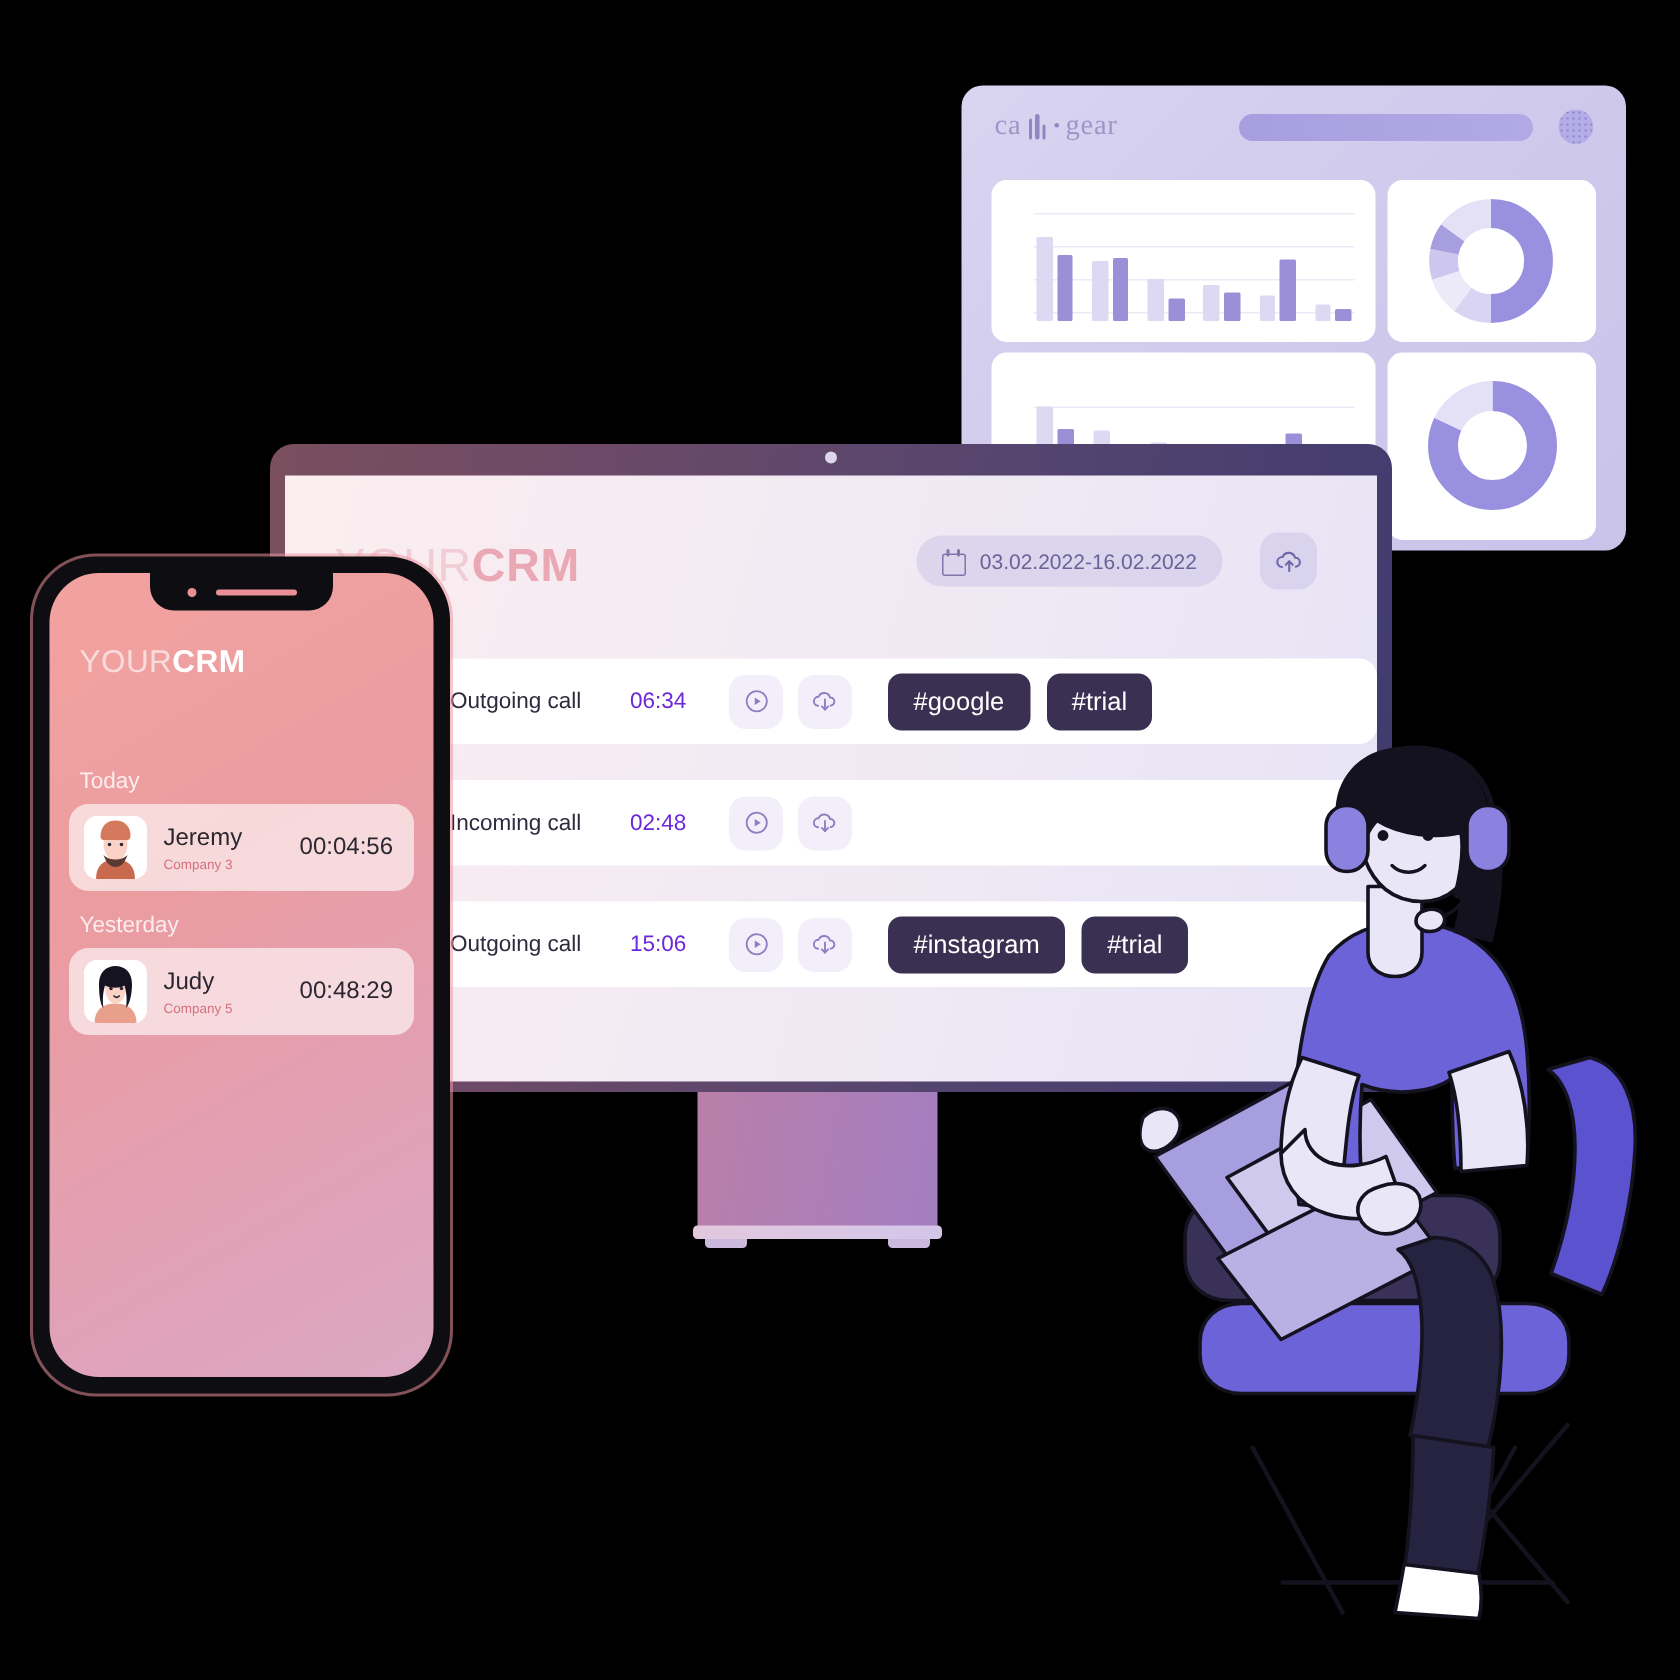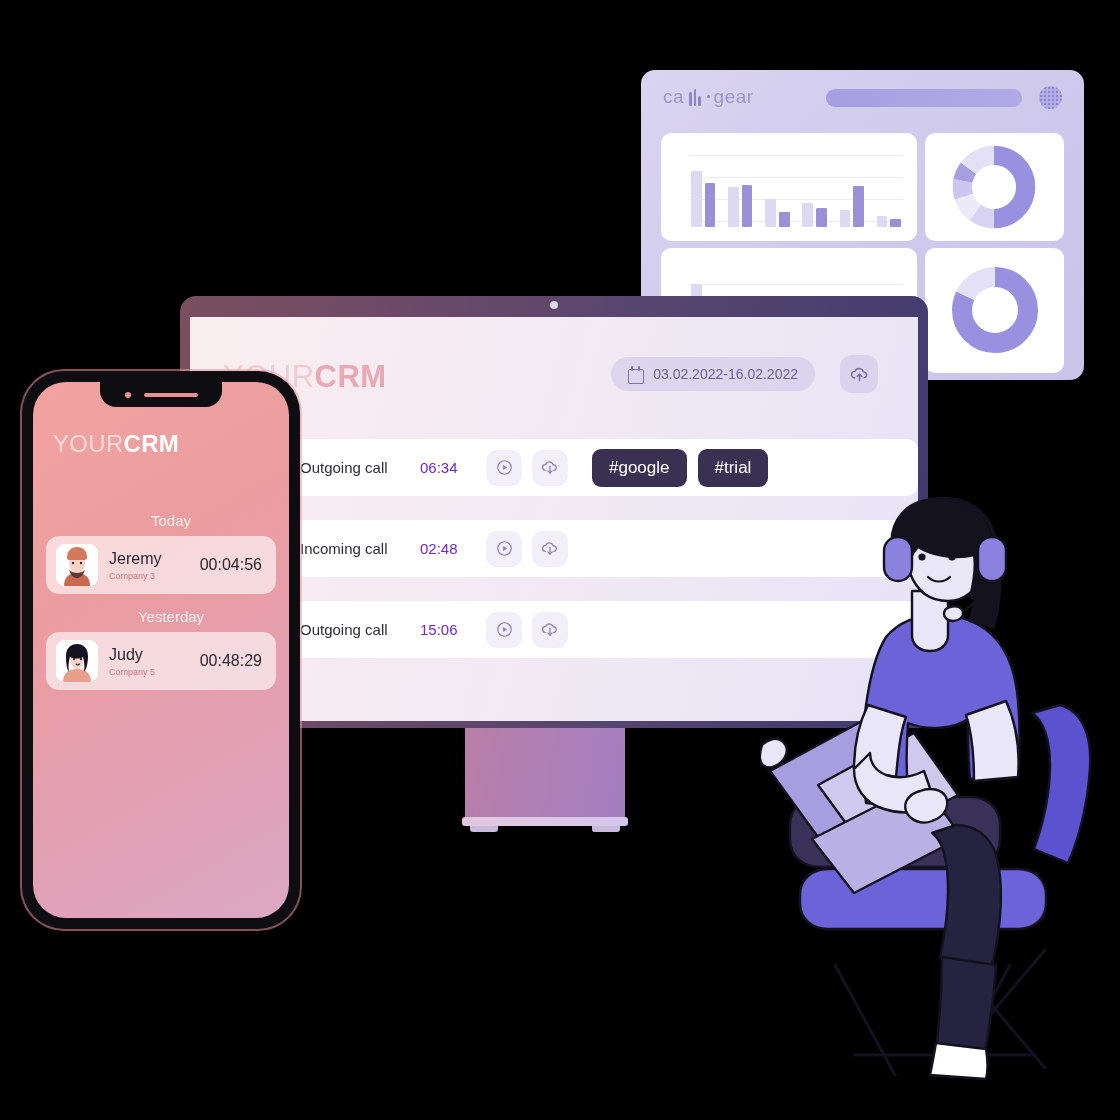--- a/index.html
+++ b/index.html
@@ -1,23 +1,23 @@
 <!DOCTYPE html>
 <html><head>
 <meta charset="utf-8">
 <style>
   html,body{margin:0;padding:0;background:#000;}
   body{width:1120px;height:1120px;position:relative;overflow:hidden;
        font-family:"Liberation Sans",sans-serif;}
   .stage{position:absolute;inset:0;}
 
   
-  .cg-panel{position:absolute;left:641px;top:70px;width:443px;height:310px;
+  .cg-panel{position:absolute;left:641px;top:57px;width:443px;height:310px;
     background:linear-gradient(135deg,#d9d4f0 0%,#cfc9ec 55%,#c9c3ea 100%);
-    border-radius:14px;}
+    border-radius:14px;font-family:Liberation Serif, serif;}
   .cg-head{position:absolute;left:0;top:0;width:100%;height:58px;}
   .cg-logo{position:absolute;left:22px;top:16px;display:flex;align-items:center;gap:2px;
     color:#9e96c9;font-size:19px;letter-spacing:.5px;}
   .cg-logo .wave{display:inline-flex;align-items:flex-end;gap:2px;height:17px;margin:0 3px;}
   .cg-logo .wave i{display:block;width:2.5px;background:#8f86c4;border-radius:2px;}
   .cg-logo .wave i:nth-child(1){height:14px;}
   .cg-logo .wave i:nth-child(2){height:17px;}
   .cg-logo .wave i:nth-child(3){height:10px;}
   .cg-logo .dot{width:3px;height:3px;border-radius:50%;background:#8f86c4;margin:0 2px 1px 1px;}
   .cg-search{position:absolute;right:62px;top:19px;width:196px;height:18px;border-radius:9px;
@@ -84,24 +84,24 @@
   .ph{position:absolute;left:22px;top:371px;width:278px;height:558px;
     border-radius:42px;background:#0d0d12;padding:11px;box-sizing:border-box;
     box-shadow:0 0 0 2px rgba(236,150,160,.55);}
   .ph-screen{position:relative;width:100%;height:100%;border-radius:33px;overflow:hidden;
     background:linear-gradient(150deg,#f2a3a0 0%,#eb9c9f 35%,#e2a0b4 70%,#dba8c3 100%);}
   .notch{position:absolute;left:50%;top:0;transform:translateX(-50%);
     width:122px;height:25px;background:#0d0d12;border-radius:0 0 16px 16px;
     display:flex;align-items:center;justify-content:center;gap:13px;}
   .notch .cam{width:6px;height:6px;border-radius:50%;background:#e98f95;}
   .notch .spk{width:54px;height:4px;border-radius:2px;background:#e98f95;}
-  .crm-logo-ph{position:absolute;left:20px;top:48px;font-size:24px;letter-spacing:.3px;}
+  .crm-logo-ph{position:absolute;left:20px;top:48px;font-size:21px;letter-spacing:.3px;}
   .crm-logo-ph .your{color:rgba(255,255,255,.62);font-weight:300;}
   .crm-logo-ph .crm{color:#fff;font-weight:700;}
-  .sec-h{color:rgba(255,255,255,.82);font-size:15px;margin:0 0 7px 20px;text-align:center;}
+  .sec-h{color:rgba(255,255,255,.82);font-size:15px;margin:0 0 7px 20px;}
   .plist{position:absolute;left:0;right:0;top:130px;}
   .prow{margin:0 13px 11px 13px;height:58px;border-radius:13px;background:rgba(255,255,255,.62);
     display:flex;align-items:center;padding:0 10px;box-sizing:border-box;}
   .pav{width:42px;height:42px;border-radius:9px;background:#fff;overflow:hidden;flex:0 0 auto;}
   .pmeta{margin-left:11px;flex:1;}
   .pname{color:#2b2630;font-size:16px;line-height:18px;}
   .pcomp{color:#d4737f;font-size:9px;margin-top:3px;}
   .ptime{color:#2b2630;font-size:16px;margin-right:4px;}
 
   
@@ -308,20 +308,24 @@
                 <path d="M10.3 8.8l5 3.2-5 3.2z" fill="#8b7fc0" stroke="none"></path>
             </svg>
           </div>
           <div class="cbtn">
             <svg width="20" height="20" viewBox="0 0 24 24" fill="none" stroke="#8b7fc0" stroke-width="1.5" stroke-linecap="round" stroke-linejoin="round">
               <path d="M6.5 15a3.6 3.6 0 0 1 .4-7.2 4.8 4.8 0 0 1 9.1.6 3.2 3.2 0 0 1 .5 6.5"></path>
               <path d="M12 10v8"></path>
                 <path d="M9.5 15.5L12 18l2.5-2.5"></path>
             </svg>
           </div>
+          <div class="tags">
+            <span class="tag">#instagram</span>
+            <span class="tag">#trial</span>
+          </div>
         </div>
 
       </div>
     </div>
   </div>
 
   <div class="ph">
     <div class="ph-screen">
       <div class="notch">
         <span class="cam"></span>

